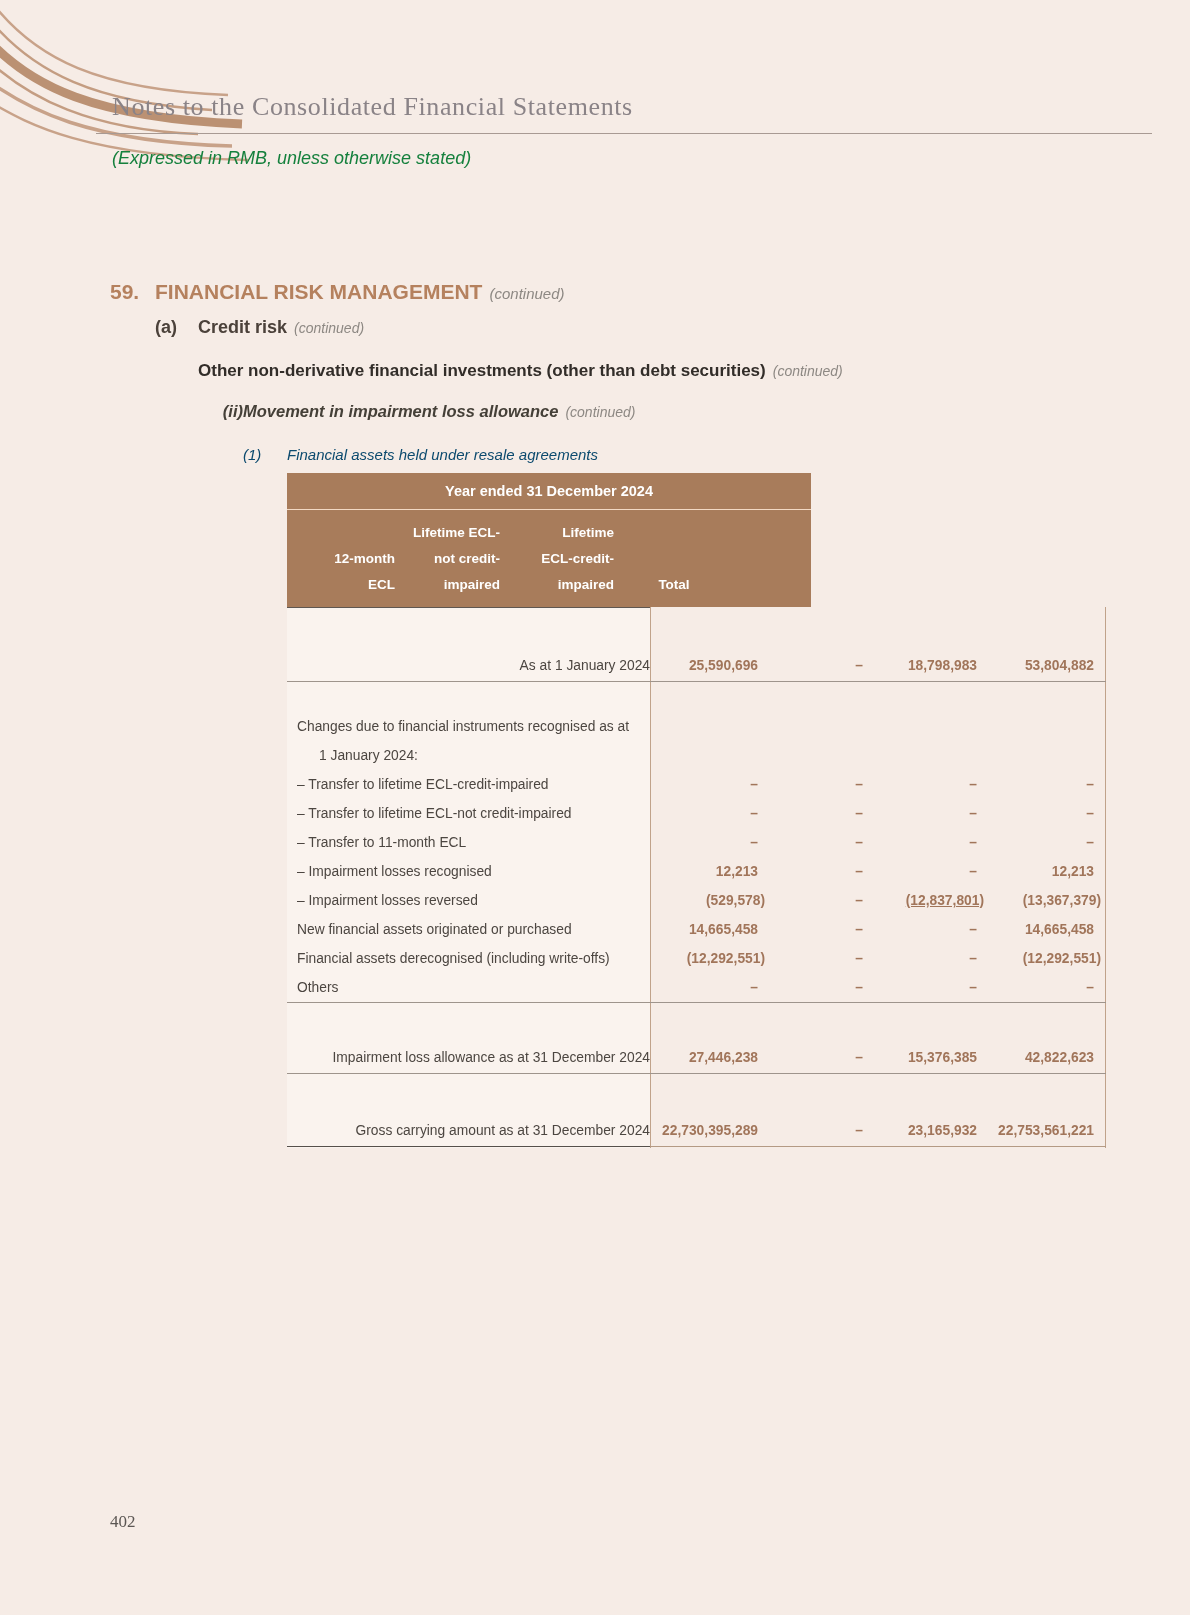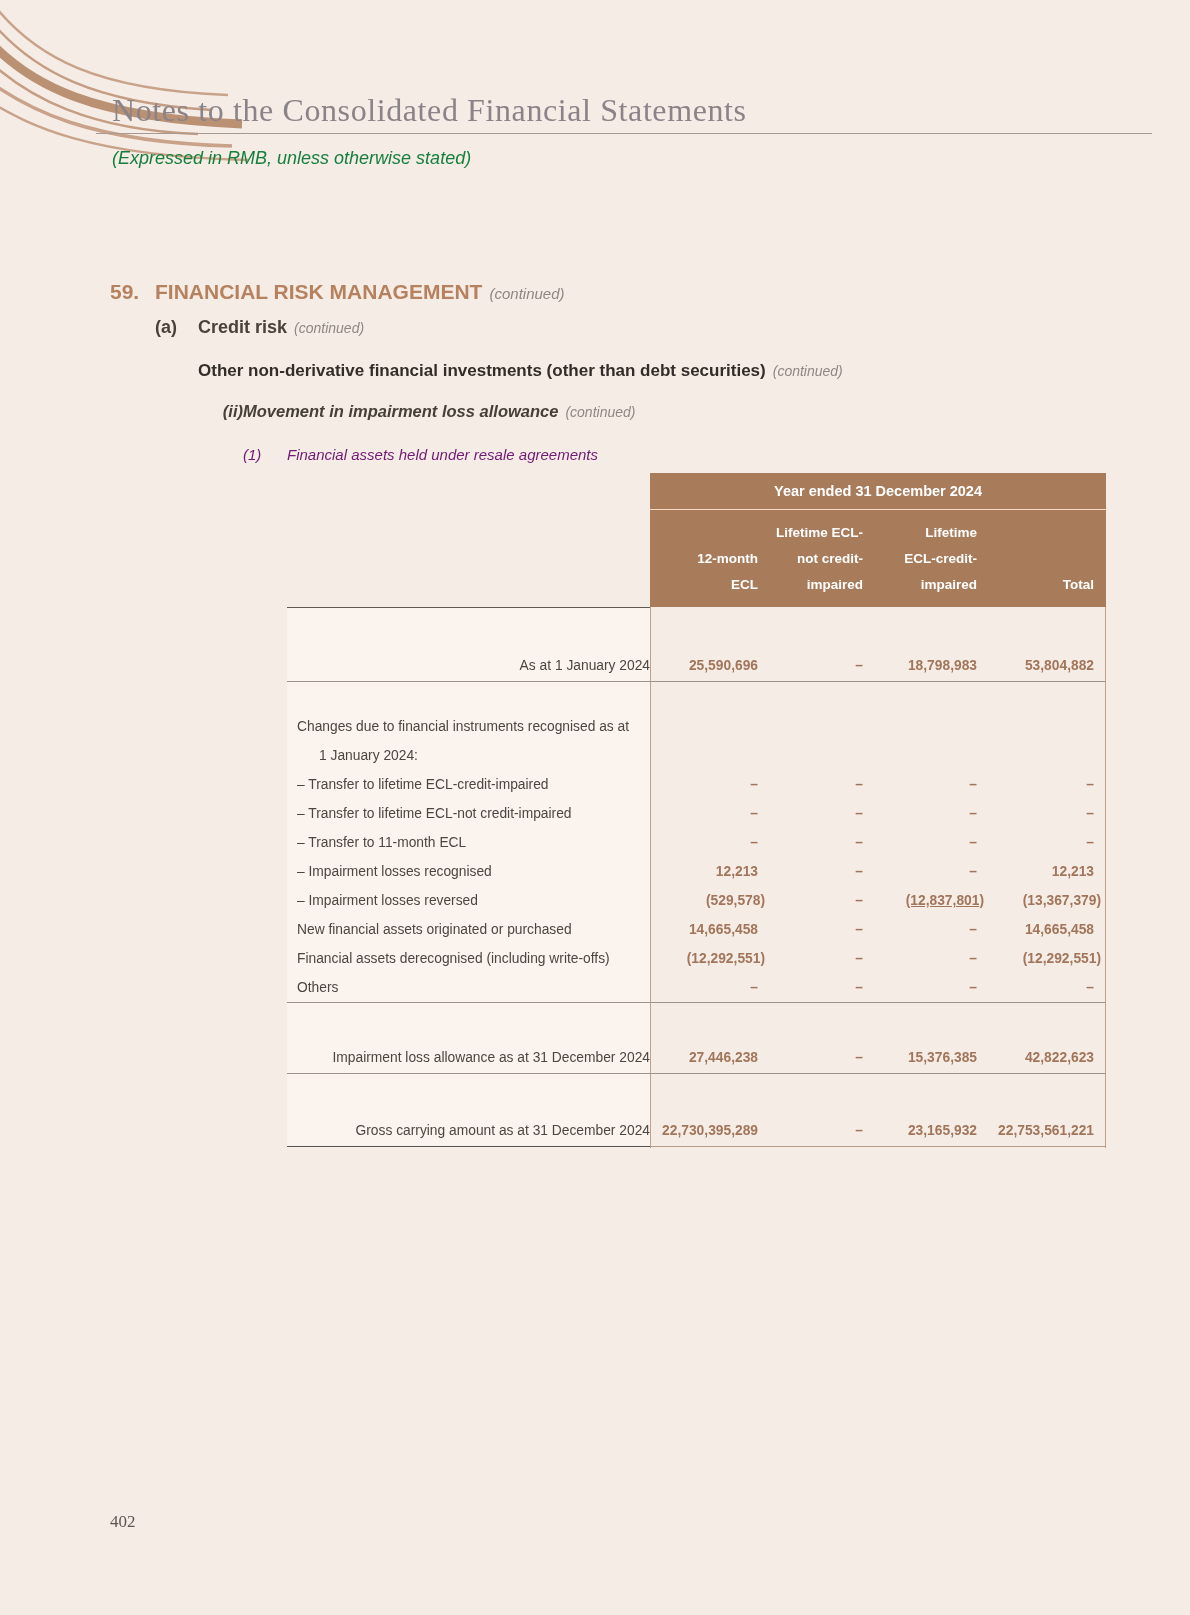--- a/index.html
+++ b/index.html
@@ -11,21 +11,21 @@
   }
   .page{position:relative;width:1190px;height:1615px;overflow:hidden;}
 
   
   .swoosh{position:absolute;left:0;top:0;}
 
   
   .doc-title{
     position:absolute;left:112px;top:92px;
     font-family:"Liberation Serif","DejaVu Serif",serif;
-    font-size:32px;color:#8a8387;letter-spacing:0.6px;
+    font-size:26px;color:#8a8387;letter-spacing:0.6px;
   }
   .title-rule{
     position:absolute;left:96px;top:133px;width:1056px;height:1px;
     background:#a89a93;
   }
   .doc-subtitle{
     position:absolute;left:112px;top:148px;
     font-style:italic;font-size:18px;color:#15803d;
   }
 
@@ -34,43 +34,43 @@
   .h59 .num{display:inline-block;width:45px;}
   .cont{font-weight:normal;font-style:italic;color:#8d8883;font-size:15px;margin-left:7px;}
   .ha{position:absolute;left:155px;top:317px;font-size:18px;font-weight:bold;color:#4b413a;}
   .ha .num{display:inline-block;width:43px;}
   .ha .cont{font-size:14px;}
   .hother{position:absolute;left:198px;top:361px;font-size:17px;font-weight:bold;color:#322d29;}
   .hother .cont{font-size:14px;}
   .hii{position:absolute;left:198px;top:402px;font-size:16.5px;font-weight:bold;font-style:italic;color:#454038;text-align:right;}
   .hii .num{display:inline-block;width:45px;}
   .hii .cont{font-size:14px;font-weight:normal;}
-  .h1sub{position:absolute;left:243px;top:446px;font-size:15px;font-style:italic;color:#701a75;}
+  .h1sub{position:absolute;left:243px;top:446px;font-size:15px;font-style:italic;color:#0c4a6e;}
   .h1sub .num{display:inline-block;width:44px;}
 
   
   .tbl{position:absolute;left:287px;top:473px;width:819px;}
   .thead{
-    margin-left:363px;width:456px;background:#a87c5b;color:#ffffff;
+    width:524px;background:#a87c5b;color:#ffffff;
   }
   .period{
     height:36px;line-height:37px;text-align:center;
     font-weight:bold;font-size:14.5px;
     border-bottom:1px solid #f2d9c4;
   }
   .colheads{
     display:grid;grid-template-columns:113px 104px 113px 126px;
     padding:10px 0 9px 0;
   }
   .colheads .ch{text-align:right;font-weight:bold;font-size:13.5px;}
   .colheads .ch div{line-height:26px;min-height:26px;}
   .ch.c1{padding-right:5px;}
   .ch.c2{padding-right:4px;}
   .ch.c3{padding-right:3px;}
-  .ch.c4{padding-right:12px;}
+  .ch.c4{padding-right:12px;text-align:center;}
 
   .tbody{position:relative;width:819px;}
   .labelbg{position:absolute;left:0;top:0;bottom:0;width:363px;background:#faf3ee;border-top:1px solid #5f5751;}
   .vline-mid{position:absolute;left:363px;top:0;bottom:0;width:1px;background:#c0a28a;}
   .vline-right{position:absolute;right:0;top:0;bottom:0;width:1px;background:#c0a28a;}
 
   .grid{display:grid;grid-template-columns:363px 113px 104px 113px 126px;position:relative;}
   .lbl{padding-left:10px;font-size:13.8px;color:#4c4641;line-height:29px;}
   .lbl .l2{padding-left:22px;}
   .val{text-align:right;font-weight:bold;font-size:13.8px;color:#a1755a;line-height:29px;}

